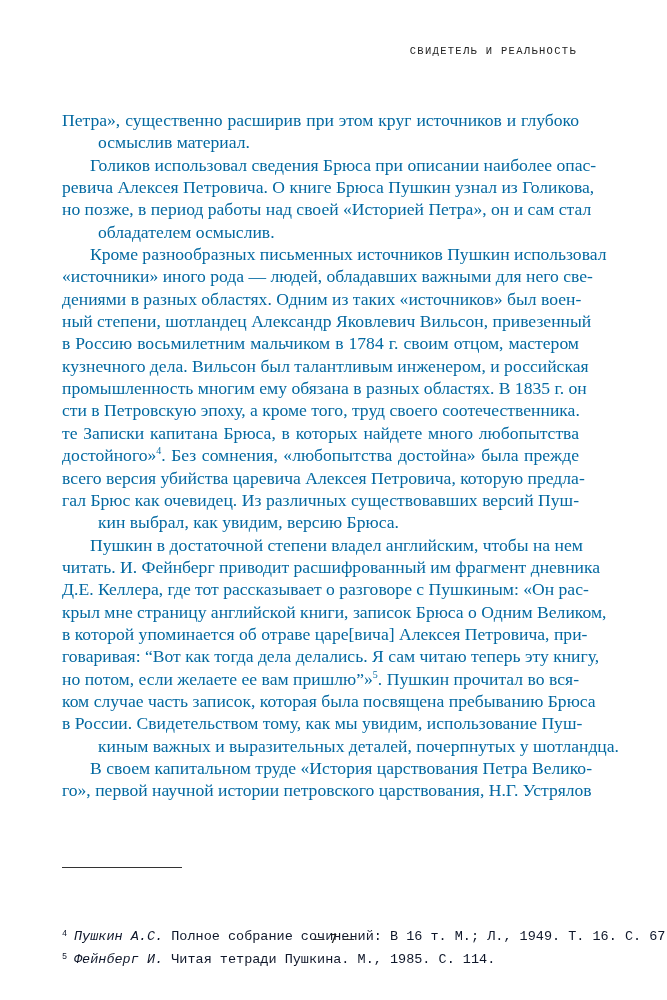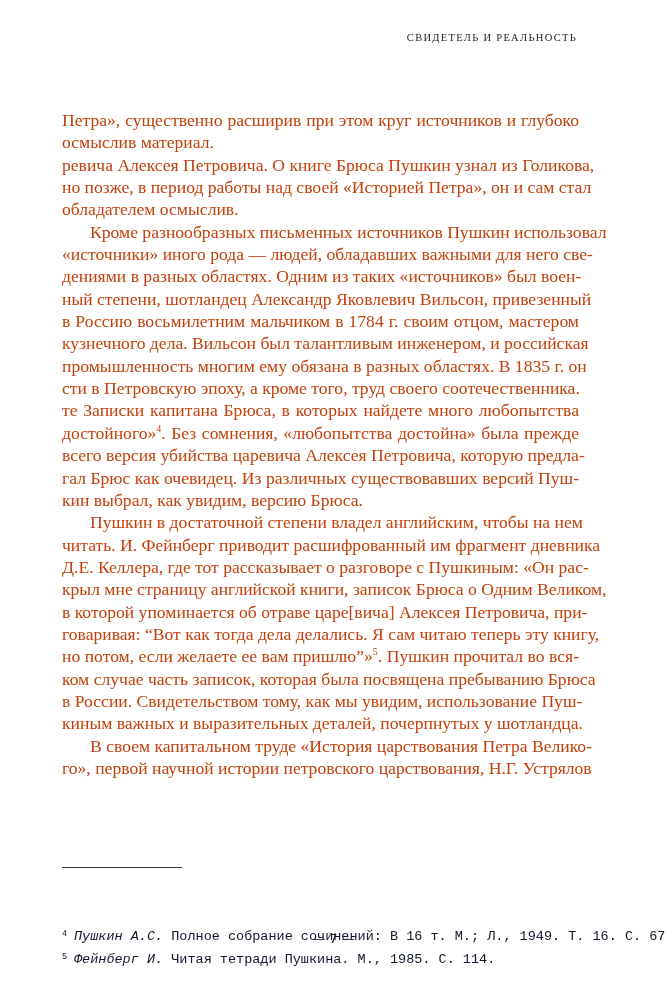--- a/index.html
+++ b/index.html
@@ -1,29 +1,29 @@
 <!DOCTYPE html>
 <html><head>
 <meta charset="utf-8">
 <style>
   html, body { margin: 0; padding: 0; background: #ffffff; }
   body { width: 667px; height: 1000px; position: relative; overflow: hidden; }
   .page { position: absolute; left: 0; top: 0; width: 667px; height: 1000px; background: #fff; }
   .running-head {
-    position: absolute; right: 90px; top: 32px;
-    font-family: Liberation Serif, serif; font-size: 10.5px; letter-spacing: 1.3px;
+    position: absolute; right: 90px; top: 45px;
+    font-family: Liberation Mono, monospace; font-size: 10.5px; letter-spacing: 1.3px;
     color: #222; text-transform: uppercase;
   }
   .body-text {
     position: absolute; left: 62px; top: 109px; width: 517px;
     font-family: "Liberation Serif", serif; font-size: 17.6px; line-height: 22.35px;
-    color: #c2410c;
+    color: #0369a1;
   }
   .line { display: block; white-space: nowrap; text-align: justify; text-align-last: justify; height: 22.35px; overflow: visible; }
-  .line.last { text-align-last: left; }
+  .line.last { text-align-last: left; margin-left: 36px; }
   .line.indent { text-indent: 28px; }
   sup { font-size: 10px; line-height: 0; vertical-align: 7px; }
   .footnote-rule {
     position: absolute; left: 62px; top: 867px; width: 120px; height: 0; border-top: 1px solid #333;
   }
   .footnotes {
     position: absolute; left: 62px; top: 924px; width: 520px;
     font-family: Liberation Mono, monospace; font-size: 13.5px; line-height: 21px; color: #0f172a;
   }
   .fn { display: block; white-space: nowrap; }
@@ -36,20 +36,21 @@
 </style>
 </head>
 <body>
 
 <div class="page">
   <div class="running-head">СВИДЕТЕЛЬ И РЕАЛЬНОСТЬ</div>
 
   <div class="body-text" id="body-text">
       <span class="line"><span>Петра», существенно расширив при этом круг источников и глубоко</span></span>
       <span class="line last"><span>осмыслив материал.</span></span>
+      <span class="line indent"><span>Голиков использовал сведения Брюса при описании наиболее опас-</span></span>
       <span class="line"><span>ревича Алексея Петровича. О книге Брюса Пушкин узнал из Голикова,</span></span>
       <span class="line"><span>но позже, в период работы над своей «Историей Петра», он и сам стал</span></span>
       <span class="line last"><span>обладателем осмыслив.</span></span>
       <span class="line indent"><span>Кроме разнообразных письменных источников Пушкин использовал</span></span>
       <span class="line"><span>«источники» иного рода — людей, обладавших важными для него све-</span></span>
       <span class="line"><span>дениями в разных областях. Одним из таких «источников» был воен-</span></span>
       <span class="line"><span>ный степени, шотландец Александр Яковлевич Вильсон, привезенный</span></span>
       <span class="line"><span>в Россию восьмилетним мальчиком в 1784 г. своим отцом, мастером</span></span>
       <span class="line"><span>кузнечного дела. Вильсон был талантливым инженером, и российская</span></span>
       <span class="line"><span>промышленность многим ему обязана в разных областях. В 1835 г. он</span></span>

